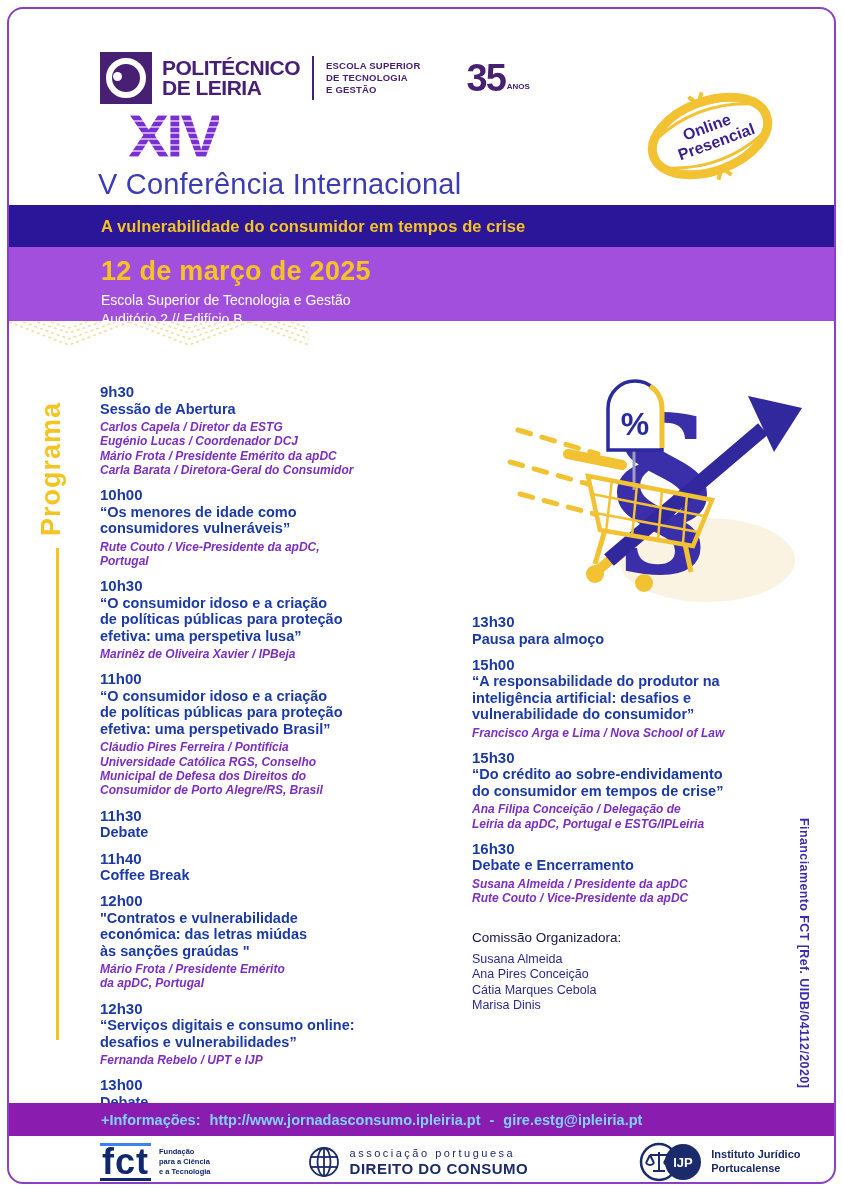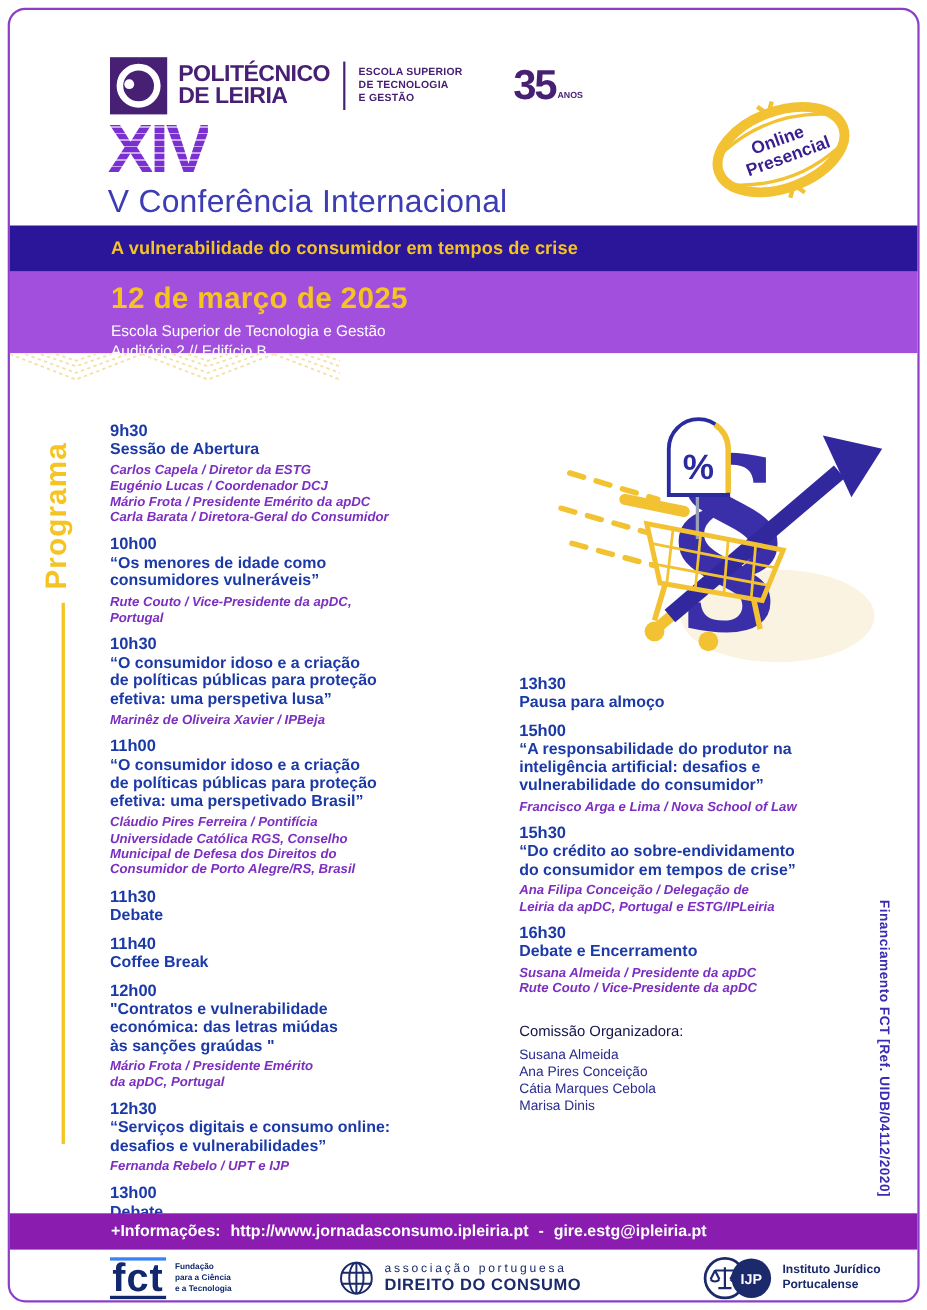--- a/index.html
+++ b/index.html
@@ -15,21 +15,21 @@
   .inst-name{margin-left:10px;color:#472074;font-weight:800;font-size:21px;line-height:.95;letter-spacing:-.5px;}
   .logo-divider{width:2px;height:44px;background:#472074;margin:0 12px;}
   .school-name{color:#472074;font-weight:700;font-size:9.5px;line-height:1.25;letter-spacing:.2px;}
   .anniv{display:flex;align-items:flex-end;margin-left:46px;color:#472074;}
   .anniv-num{font-size:38px;font-weight:800;line-height:.85;letter-spacing:-2px;}
   .anniv-label{font-size:8px;font-weight:700;margin-left:2px;margin-bottom:3px;}
 
   .badge{position:absolute;right:58px;top:78px;width:150px;height:120px;}
 
   .title-block{position:absolute;left:98px;top:110px;}
-  .title-row{display:flex;align-items:flex-start;}
+  .title-row{display:flex;align-items:flex-start;margin-left:30px;}
   .xiv{font-size:62px;font-weight:800;line-height:.85;letter-spacing:-3px;color:#7A2FD0;
        background-image:repeating-linear-gradient(180deg,#7A2FD0 0 4.5px,#c9a4ef 4.5px 6px);
        -webkit-background-clip:text;background-clip:text;-webkit-text-fill-color:transparent;margin-right:12px;}
   .tline{font-size:30px;font-weight:800;color:#8C3FD9;line-height:1.0;letter-spacing:-.3px;}
   .subtitle{font-size:29px;font-weight:400;color:#3C3CB4;margin-top:5px;letter-spacing:.2px;}
 
   
   .theme-bar{position:absolute;left:9px;right:9px;top:205px;height:42px;background:#2B169A;
              display:flex;align-items:center;padding-left:92px;box-sizing:border-box;}
   .theme-text{color:#F5C422;font-weight:800;font-size:16.5px;letter-spacing:.1px;}
@@ -58,21 +58,21 @@
   .committee{margin-top:24px;}
   .committee-heading{font-size:13.5px;font-weight:400;color:#131347;margin-bottom:7px;}
   .committee-members div{font-size:12.5px;color:#2B2B8E;line-height:1.25;}
 
   .funding{position:absolute;right:32px;top:818px;writing-mode:vertical-rl;
            color:#3A2BB0;font-weight:700;font-size:12.5px;letter-spacing:.4px;}
 
   
   .info-bar{position:absolute;left:9px;right:9px;top:1103px;height:33px;background:#8A1CB0;
             display:flex;align-items:center;padding-left:92px;box-sizing:border-box;gap:9px;}
-  .info-bar span{color:#ffffff;font-weight:800;font-size:14.5px;}
+  .info-bar span{color:#7dd3fc;font-weight:800;font-size:14.5px;}
   .logos-row{position:absolute;left:100px;top:1141px;display:flex;align-items:center;}
   .fct-logo{display:flex;align-items:center;}
   .fct-acronym{font-size:36px;font-weight:800;color:#12286E;letter-spacing:1px;line-height:.9;
                border-top:3px solid #3b82f6;border-bottom:3px solid #12286E;padding:0 2px;}
   .fct-sub{margin-left:8px;font-size:7.5px;font-weight:700;color:#12286E;line-height:1.3;}
   .apdc-logo{display:flex;align-items:center;margin-left:96px;}
   .apdc-text{margin-left:9px;color:#1B2A6B;}
   .apdc-line1{font-size:11px;letter-spacing:2.5px;font-weight:500;}
   .apdc-line2{font-size:15px;font-weight:800;letter-spacing:.5px;margin-top:1px;}
   .ijp-logo{display:flex;align-items:center;margin-left:110px;}

